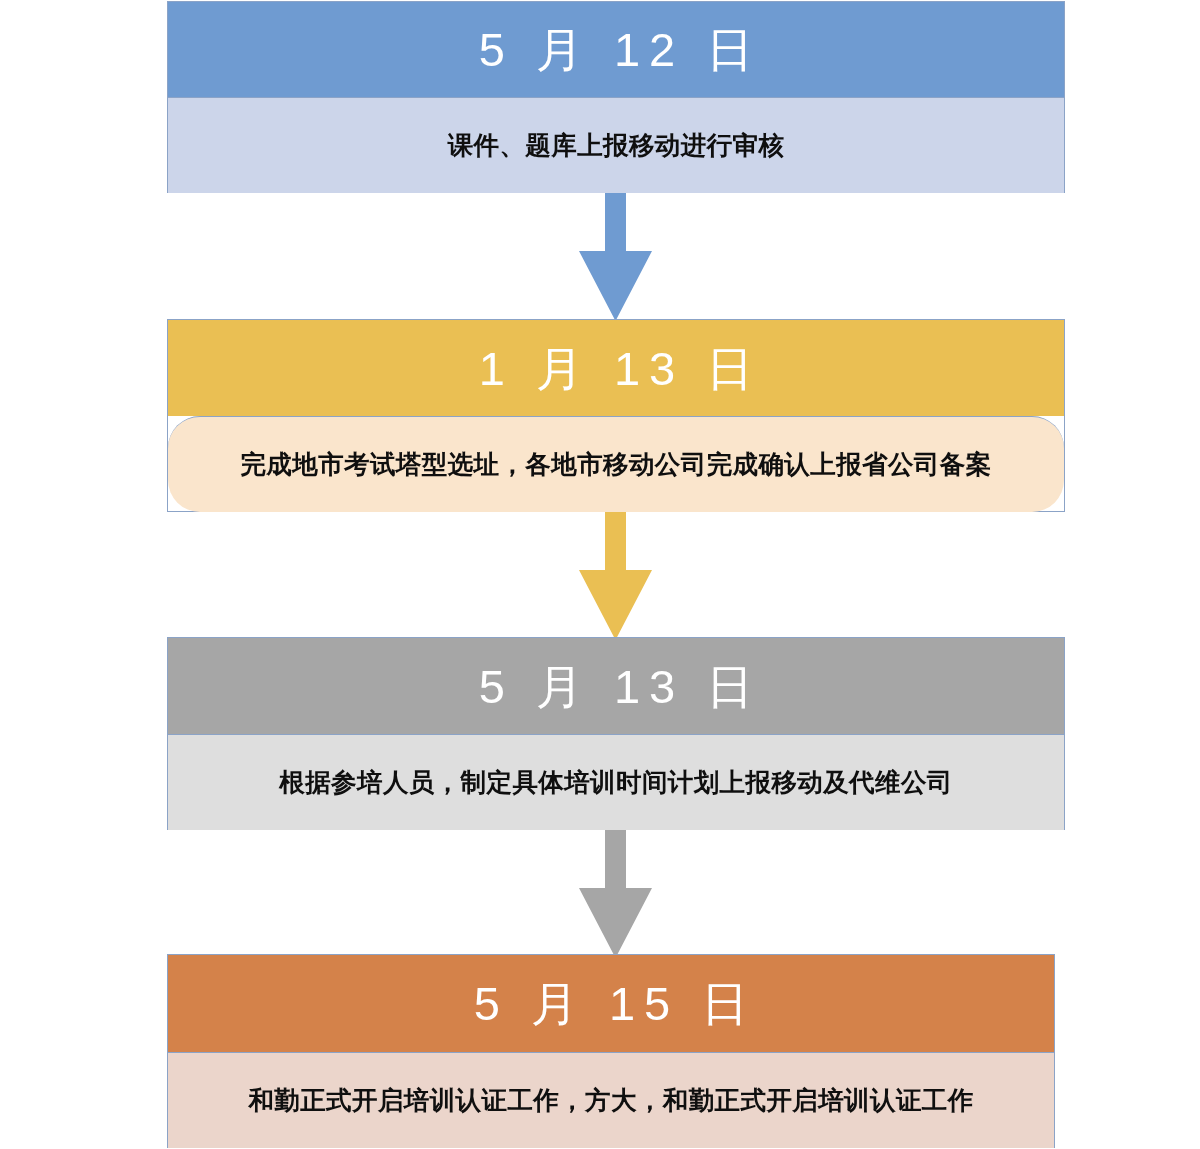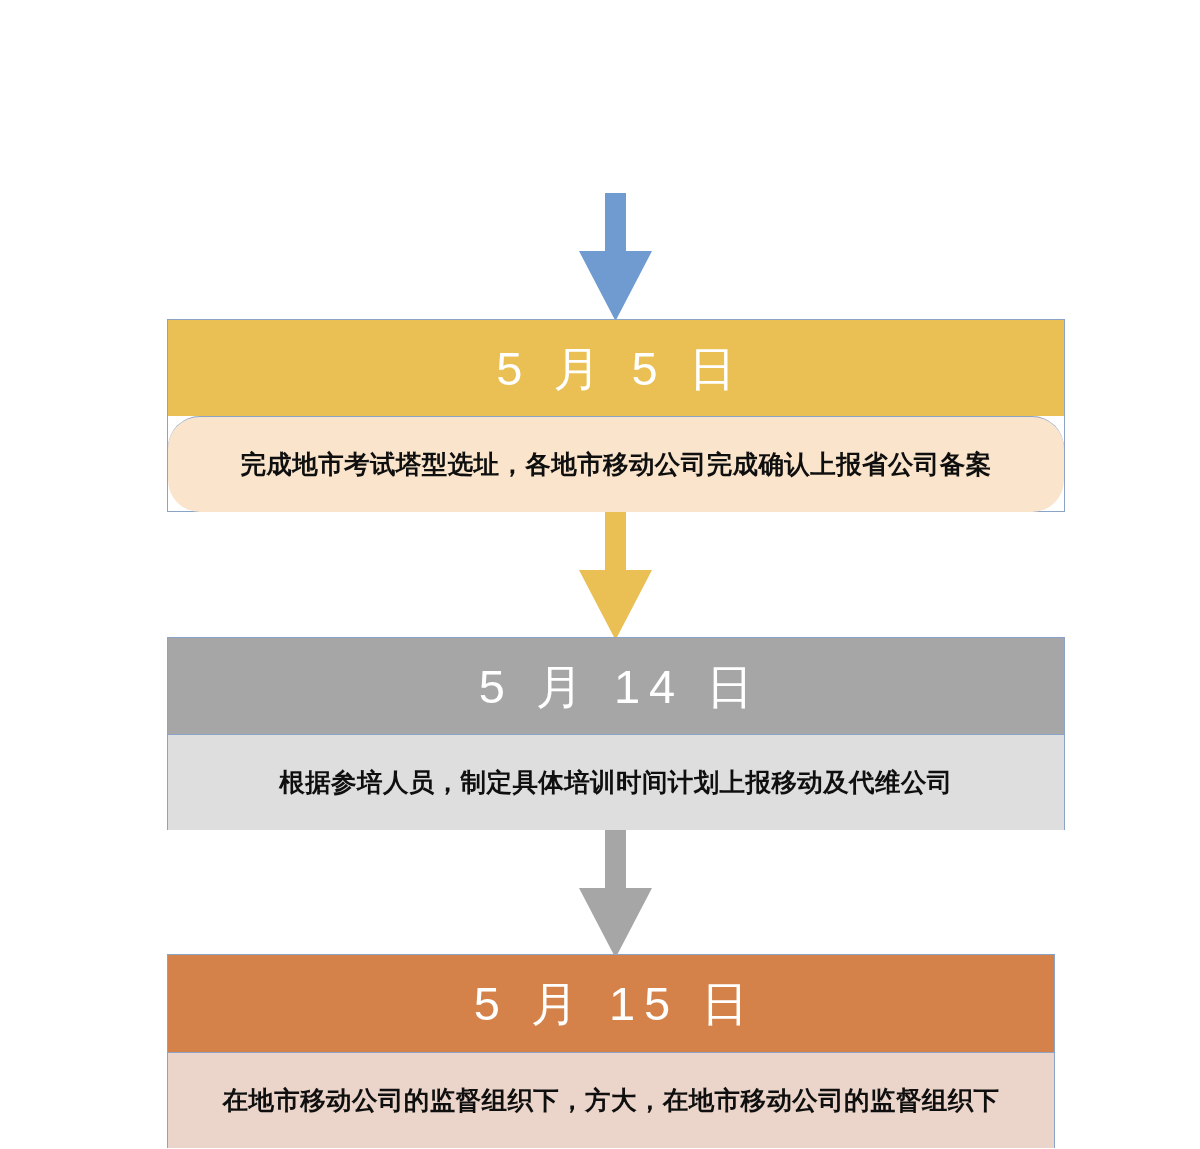--- a/index.html
+++ b/index.html
@@ -86,47 +86,51 @@
   #arrow-0 { top: 193px; }
   #arrow-1 { top: 512px; }
   #arrow-2 { top: 830px; }
   .flow-arrow svg { display: block; width: 100%; height: 100%; }
 </style>
 </head>
 <body>
 
 <div id="flow-root">
 
+  <div class="flow-step" id="step-0">
+    <div class="step-header" style="background: rgb(111, 155, 209);">5 月 12 日</div>
+    <div class="step-body" style="background: rgb(204, 213, 234);">课件、题库上报移动进行审核</div>
+  </div>
 
   <div class="flow-arrow" id="arrow-0">
     <svg viewBox="0 0 85 128" preserveAspectRatio="none" aria-hidden="true">
       <polygon points="32,0 53,0 53,58 79,58 42.5,128 6,58 32,58" fill="#6f9bd1"></polygon>
     </svg>
   </div>
 
   <div class="flow-step" id="step-1">
-    <div class="step-header" style="background: rgb(234, 191, 83);">5 月 5 日</div>
+    <div class="step-header" style="background: rgb(234, 191, 83);">1 月 13 日</div>
     <div class="step-body" style="background: rgb(250, 229, 204);">完成地市考试塔型选址，各地市移动公司完成确认上报省公司备案</div>
   </div>
 
   <div class="flow-arrow" id="arrow-1">
     <svg viewBox="0 0 85 128" preserveAspectRatio="none" aria-hidden="true">
       <polygon points="32,0 53,0 53,58 79,58 42.5,128 6,58 32,58" fill="#eabf53"></polygon>
     </svg>
   </div>
 
   <div class="flow-step" id="step-2">
-    <div class="step-header" style="background: rgb(166, 166, 166);">5 月 14 日</div>
+    <div class="step-header" style="background: rgb(166, 166, 166);">5 月 13 日</div>
     <div class="step-body" style="background: rgb(222, 222, 222); text-align: right;">根据参培人员，制定具体培训时间计划上报移动及代维公司</div>
   </div>
 
   <div class="flow-arrow" id="arrow-2">
     <svg viewBox="0 0 85 128" preserveAspectRatio="none" aria-hidden="true">
       <polygon points="32,0 53,0 53,58 79,58 42.5,128 6,58 32,58" fill="#a6a6a6"></polygon>
     </svg>
   </div>
 
   <div class="flow-step" id="step-3">
     <div class="step-header" style="background: rgb(212, 130, 74);">5 月 15 日</div>
-    <div class="step-body" style="background: rgb(235, 213, 203);">在地市移动公司的监督组织下，方大，在地市移动公司的监督组织下</div>
+    <div class="step-body" style="background: rgb(235, 213, 203);">和勤正式开启培训认证工作，方大，和勤正式开启培训认证工作</div>
   </div>
 
 </div>
 
 </body></html>

